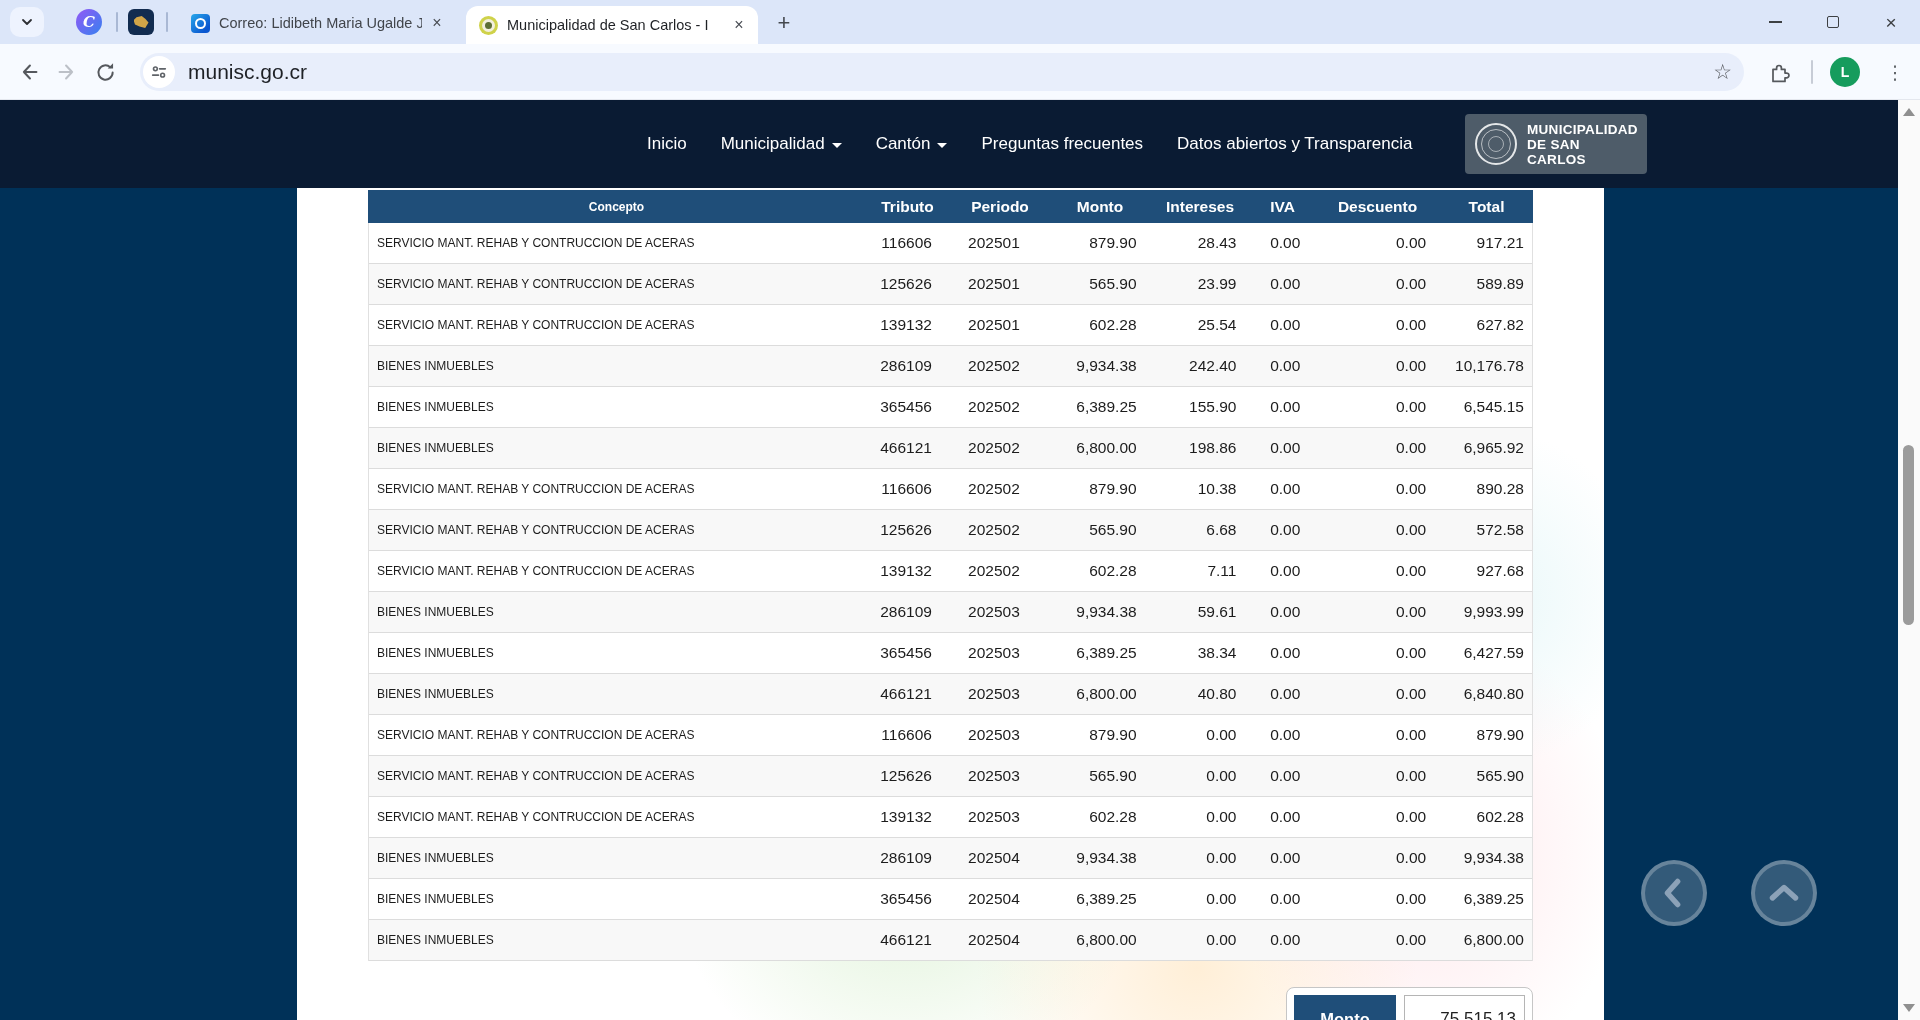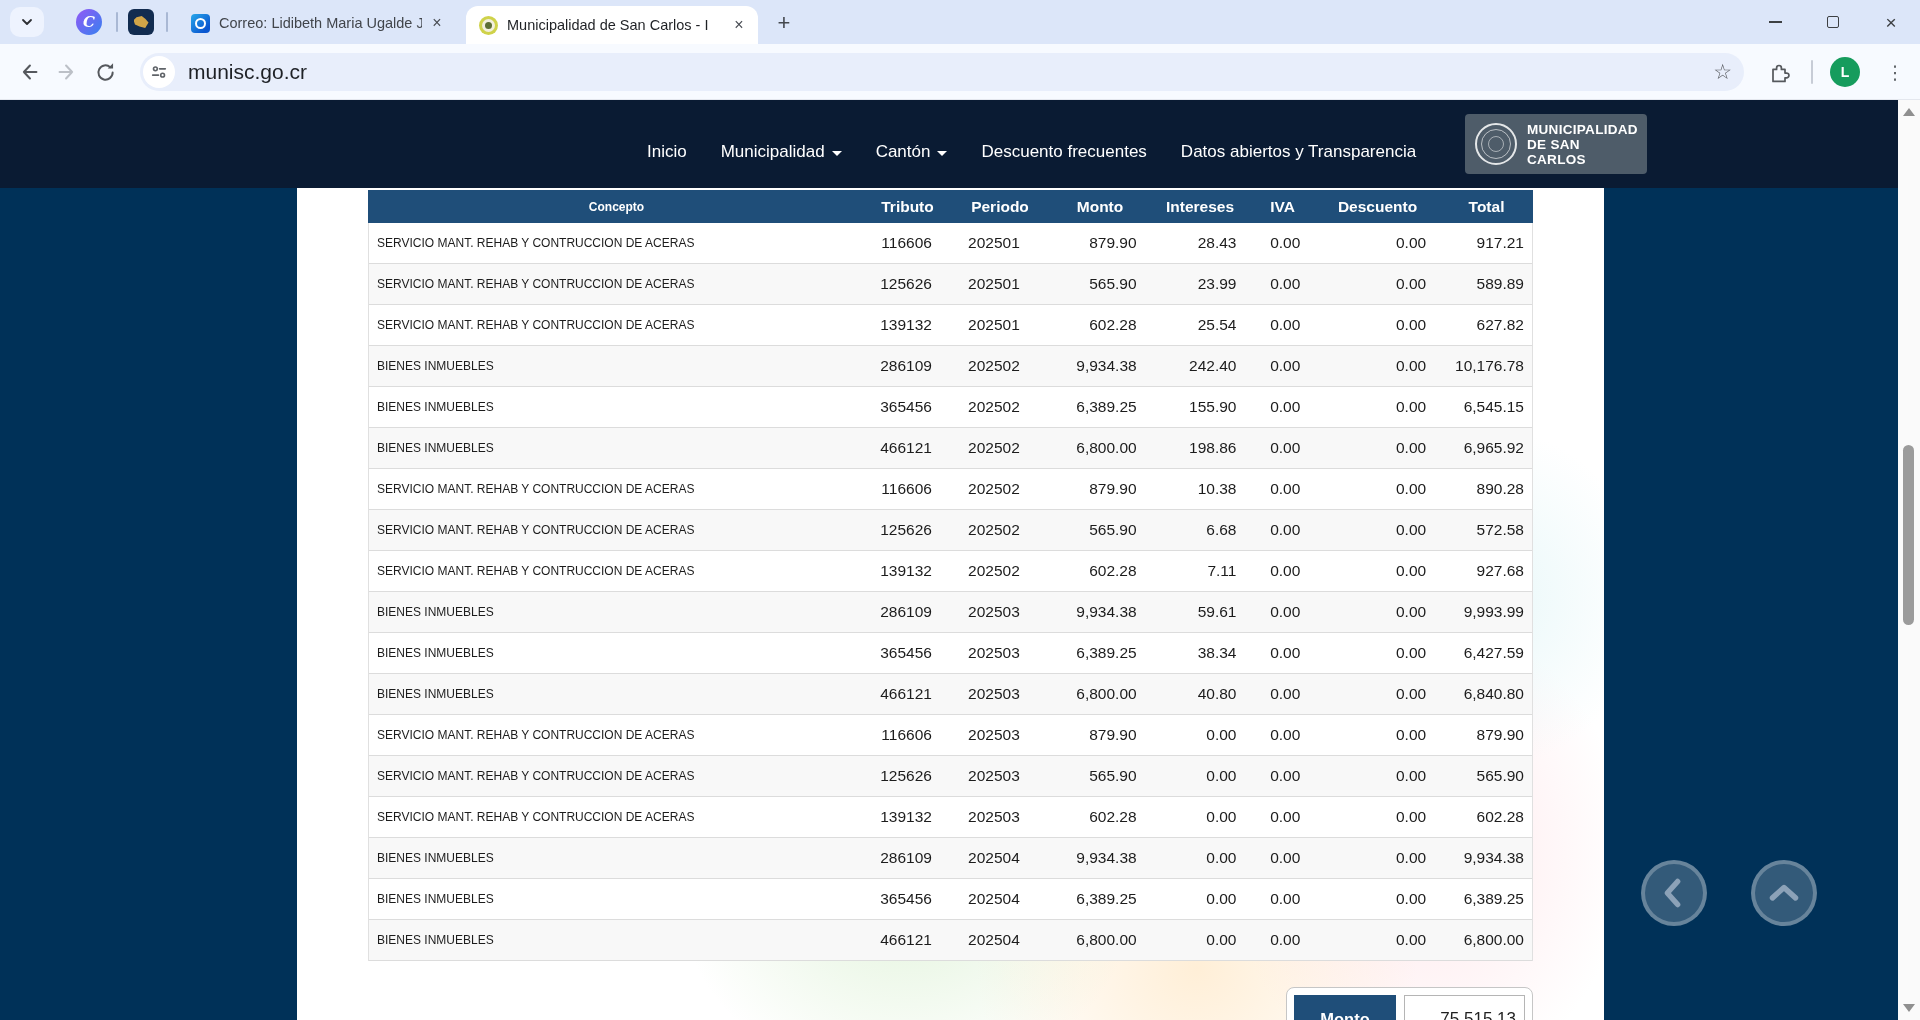--- a/index.html
+++ b/index.html
@@ -39,21 +39,21 @@
   .urlbar{position:absolute;left:140px;top:9px;width:1604px;height:38px;border-radius:19px;background:#e8eefb;display:flex;align-items:center;cursor:text;}
   .site-info{width:32px;height:32px;border-radius:50%;background:#fff;margin-left:3px;display:flex;align-items:center;justify-content:center;flex:0 0 auto;cursor:pointer;}
   .url-text{margin-left:13px;font-size:21px;color:#1e2126;flex:1;white-space:nowrap;}
   .star{margin-right:12px;font-size:21px;color:#585b60;cursor:pointer;flex:0 0 auto;}
   .avatar{position:absolute;left:1830px;top:13px;width:30px;height:30px;border-radius:50%;background:#169c5d;color:#fff;font-size:14px;font-weight:bold;display:flex;align-items:center;justify-content:center;cursor:pointer;}
   .tool-sep{position:absolute;left:1811px;top:16px;width:2px;height:24px;background:#c7ccd6;border-radius:1px;}
   .menu-dots{position:absolute;left:1882px;top:13px;width:26px;height:30px;display:flex;align-items:center;justify-content:center;font-size:19px;color:#5f6368;letter-spacing:0;cursor:pointer;}
   
   .page{position:absolute;top:100px;left:0;width:1920px;height:920px;background:#003158;overflow:hidden;}
   .navbar{position:absolute;top:0;left:0;right:0;height:88px;background:#0a1b33;}
-  .nav-links{position:absolute;left:647px;top:8px;height:88px;display:flex;align-items:center;gap:34px;}
+  .nav-links{position:absolute;left:647px;top:0;height:88px;display:flex;align-items:center;gap:34px;}
   .nav-link{color:#fff;font-size:17px;display:flex;align-items:center;gap:7px;text-decoration:none;white-space:nowrap;cursor:pointer;}
   .caret{width:0;height:0;border-left:5px solid transparent;border-right:5px solid transparent;border-top:5px solid #fff;margin-top:3px;}
   .logo{position:absolute;left:1465px;top:14px;width:182px;height:60px;background:#4e5c69;border-radius:4px;display:flex;align-items:center;padding:0 10px;box-sizing:border-box;gap:10px;cursor:pointer;}
   .seal{width:42px;height:42px;border-radius:50%;border:2px solid rgba(255,255,255,.85);box-sizing:border-box;position:relative;flex:0 0 auto;}
   .seal::before{content:"";position:absolute;inset:4px;border-radius:50%;border:1.5px solid rgba(255,255,255,.6);}
   .seal::after{content:"";position:absolute;inset:11px;border-radius:50%;border:1.5px solid rgba(255,255,255,.5);}
   .logo-text{color:#fff;font-weight:bold;font-size:13.5px;line-height:15px;letter-spacing:.3px;}
   .panel{position:absolute;left:297px;top:88px;width:1307px;height:832px;background:#fff;overflow:hidden;}
   .blob{position:absolute;border-radius:50%;}
   .b1{left:380px;top:500px;width:460px;height:400px;background:radial-gradient(closest-side,rgba(178,224,160,.38),rgba(178,224,160,0));}
@@ -192,21 +192,21 @@
         </a>
         <a class="nav-link">
           <span class="lbl">Municipalidad</span>
           <span class="caret"></span>
         </a>
         <a class="nav-link">
           <span class="lbl">Cantón</span>
           <span class="caret"></span>
         </a>
         <a class="nav-link">
-          <span class="lbl">Descuento frecuentes</span>
+          <span class="lbl">Preguntas frecuentes</span>
         </a>
         <a class="nav-link">
           <span class="lbl">Datos abiertos y Transparencia</span>
         </a>
       </div>
     <div class="logo">
       <span class="seal"></span>
       <span class="logo-text">
         <span>MUNICIPALIDAD</span><br>
         <span>DE SAN CARLOS</span>

